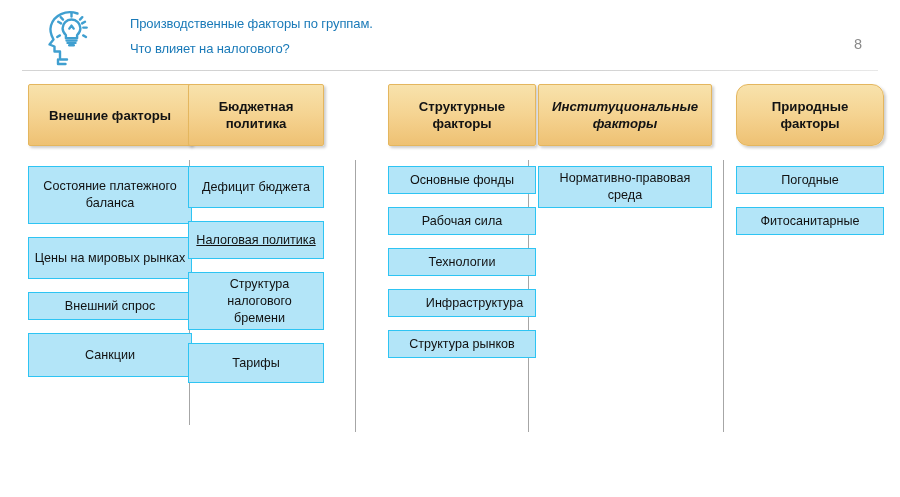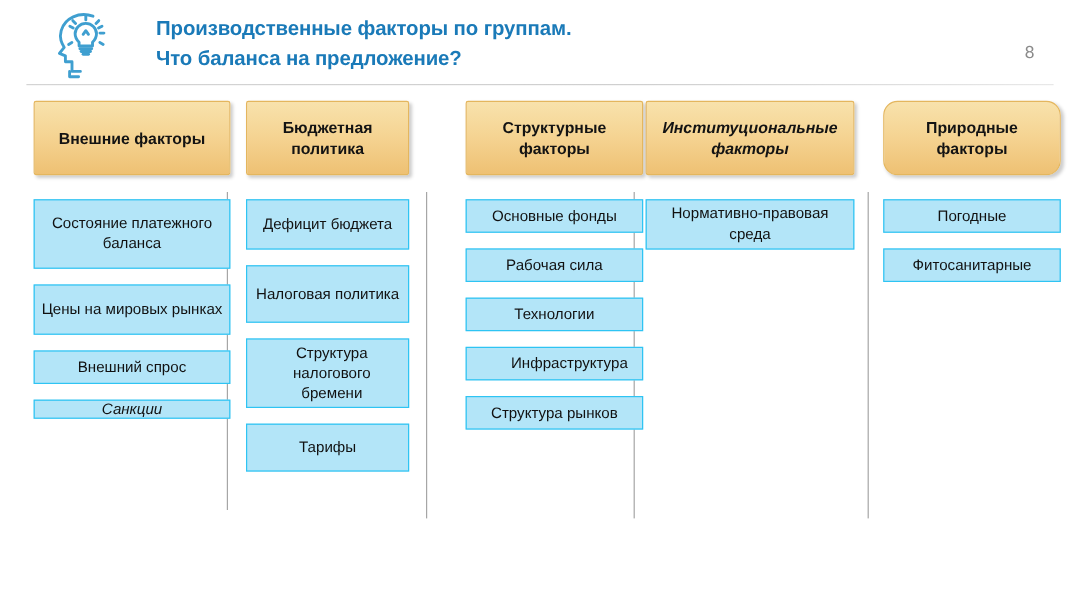--- a/index.html
+++ b/index.html
@@ -31,22 +31,22 @@
     height: 62px;
   }
   .header-titles {
     position: absolute;
     left: 130px;
     top: 11px;
     width: 640px;
   }
   .title-line {
     color: #1a7ab8;
-    font-size: 17px;
-    font-weight: bold;
+    font-size: 13px;
+    font-weight: normal;
     line-height: 25px;
     letter-spacing: -0.1px;
     white-space: nowrap;
   }
   .page-number {
     position: absolute;
     right: 38px;
     top: 36px;
     font-size: 14.5px;
     color: #8a8a8a;
@@ -143,49 +143,49 @@
         <path d="M50.0 31.0 L47.2 29.4"></path>
         <path d="M21.2 31.0 L23.9 29.4"></path>
         <path d="M49.0 15.8 L46.1 17.4"></path>
         <path d="M22.2 15.8 L25.0 17.4"></path>
       </g>
     </svg>
   </div>
 
   <div class="header-titles">
     <div class="title-line">Производственные факторы по группам.</div>
-    <div class="title-line">Что баланса на предложение?</div>
+    <div class="title-line">Что влияет на налогового?</div>
   </div>
 
   <div class="page-number">8</div>
   <div class="header-rule"></div>
 </div>
 
 <div class="board">
 
   <div class="divider" style="left:189px; height:265px;"></div>
   <div class="divider" style="left:355px; height:272px;"></div>
   <div class="divider" style="left:528px; height:272px;"></div>
   <div class="divider" style="left:723px; height:272px;"></div>
 
   <div class="column" style="left:28px; width:164px;">
     <div class="col-head" style="height:62px;">Внешние факторы</div>
     <div class="col-items">
       <div class="item" style="height:58px;">Состояние платежного баланса</div>
       <div class="item" style="height:42px;">Цены на мировых рынках</div>
       <div class="item" style="height:28px;">Внешний спрос</div>
-      <div class="item" style="height:16px;font-style:italic;">Санкции</div>
-    </div>
-  </div>
-
-  <div class="column" style="left:205px; width:136px;">
+      <div class="item" style="height:44px;">Санкции</div>
+    </div>
+  </div>
+
+  <div class="column" style="left:188px; width:136px;">
     <div class="col-head" style="height:62px;">Бюджетная политика</div>
     <div class="col-items">
       <div class="item" style="height:42px;text-align:right;">Дефицит бюджета</div>
-      <div class="item" style="height:48px;">Налоговая политика</div>
+      <div class="item" style="height:38px;text-decoration:underline;">Налоговая политика</div>
       <div class="item" style="height:58px;padding-left:12px;">Структура налогового бремени</div>
       <div class="item" style="height:40px;">Тарифы</div>
     </div>
   </div>
 
   <div class="column" style="left:388px; width:148px;">
     <div class="col-head" style="height:62px;">Структурные факторы</div>
     <div class="col-items">
       <div class="item" style="height:28px;">Основные фонды</div>
       <div class="item" style="height:28px;">Рабочая сила</div>

